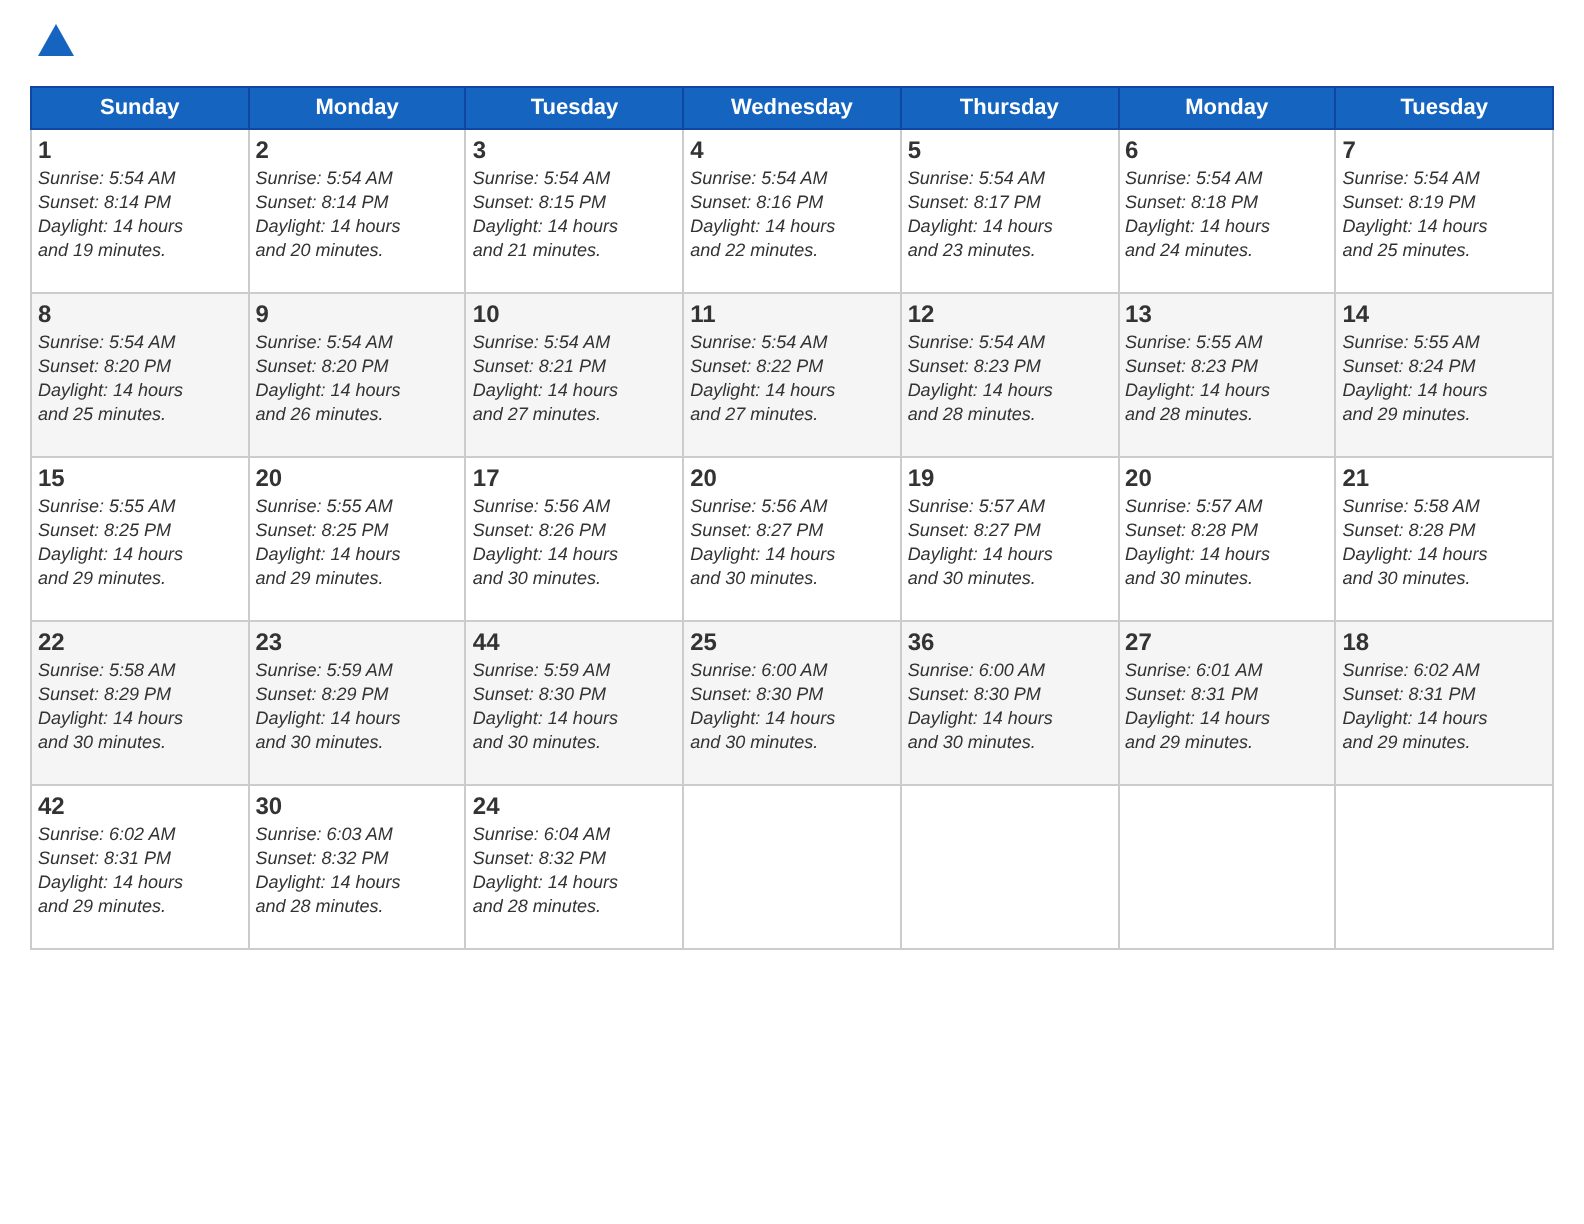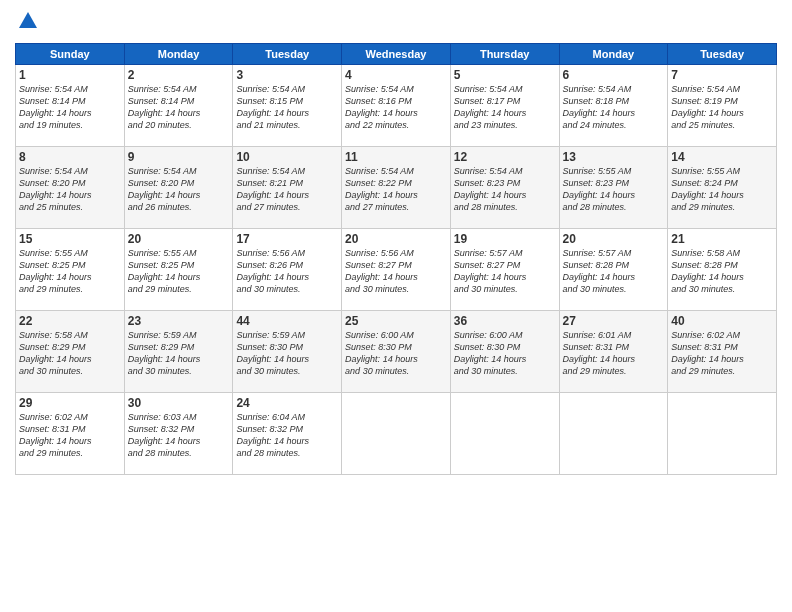--- a/index.html
+++ b/index.html
@@ -235,27 +235,27 @@
           </td>
           <td>
             <span class="day-num">36</span>
             <div class="day-info">Sunrise: 6:00 AM<br>Sunset: 8:30 PM<br>Daylight: 14 hours<br>and 30 minutes.</div>
           </td>
           <td>
             <span class="day-num">27</span>
             <div class="day-info">Sunrise: 6:01 AM<br>Sunset: 8:31 PM<br>Daylight: 14 hours<br>and 29 minutes.</div>
           </td>
           <td>
-            <span class="day-num">40</span>
+            <span class="day-num">18</span>
             <div class="day-info">Sunrise: 6:02 AM<br>Sunset: 8:31 PM<br>Daylight: 14 hours<br>and 29 minutes.</div>
           </td>
         </tr>
         <tr>
           <td>
-            <span class="day-num">29</span>
+            <span class="day-num">42</span>
             <div class="day-info">Sunrise: 6:02 AM<br>Sunset: 8:31 PM<br>Daylight: 14 hours<br>and 29 minutes.</div>
           </td>
           <td>
             <span class="day-num">30</span>
             <div class="day-info">Sunrise: 6:03 AM<br>Sunset: 8:32 PM<br>Daylight: 14 hours<br>and 28 minutes.</div>
           </td>
           <td>
             <span class="day-num">24</span>
             <div class="day-info">Sunrise: 6:04 AM<br>Sunset: 8:32 PM<br>Daylight: 14 hours<br>and 28 minutes.</div>
           </td>

